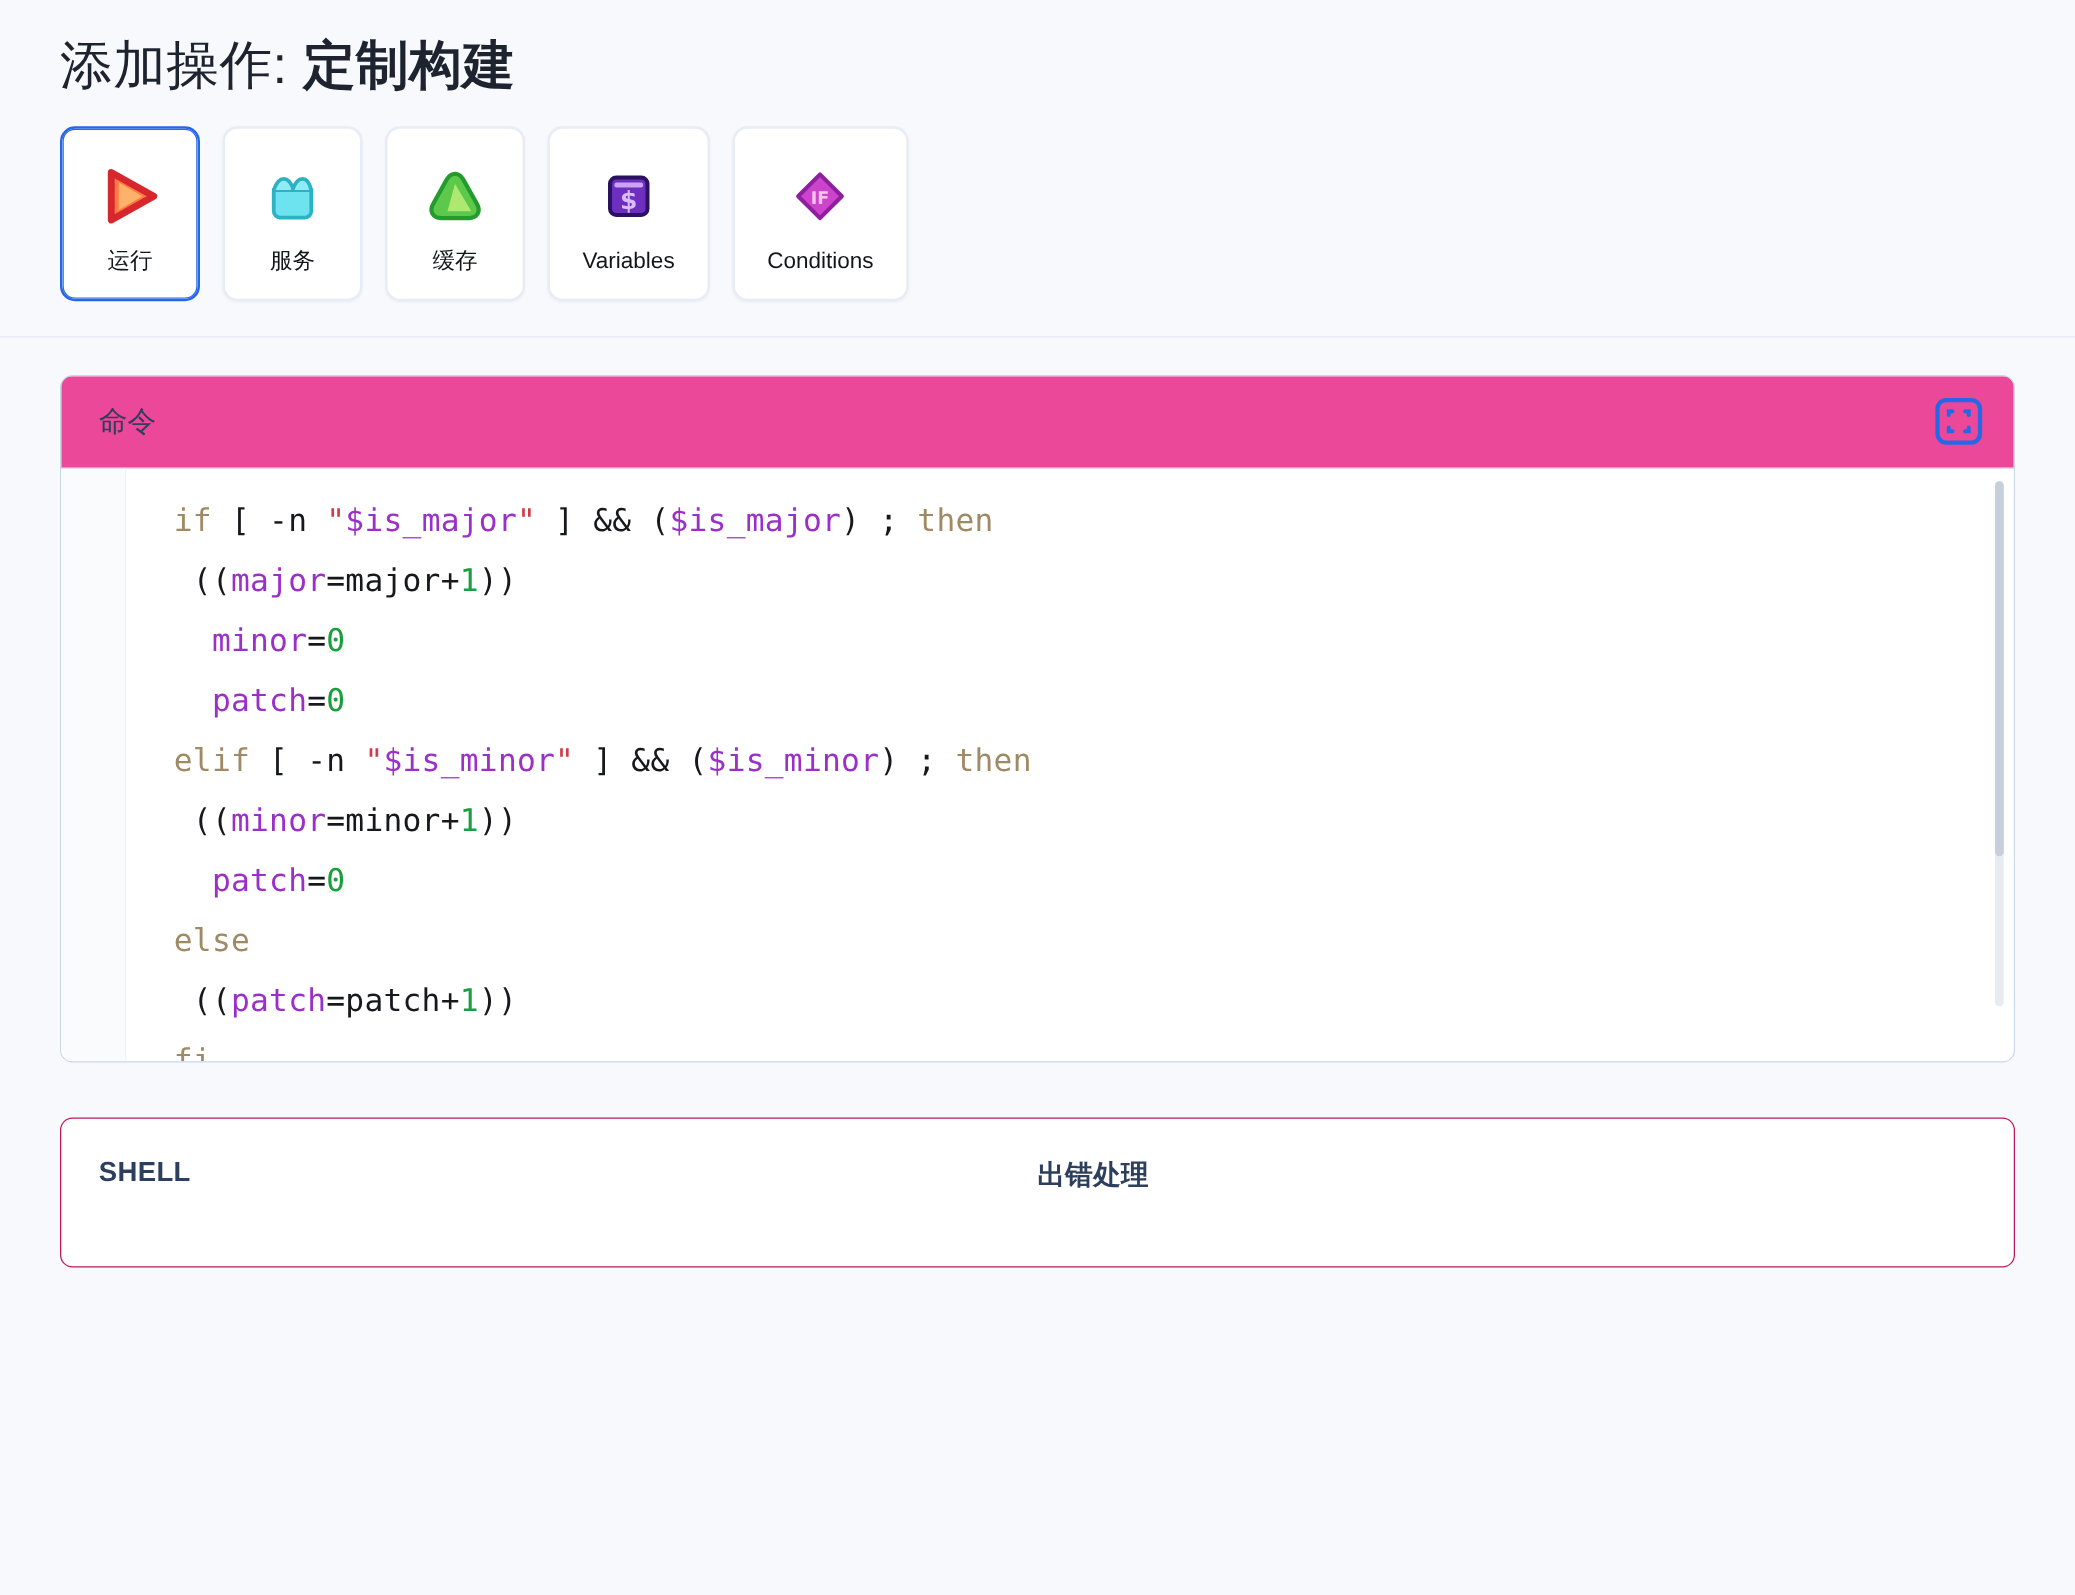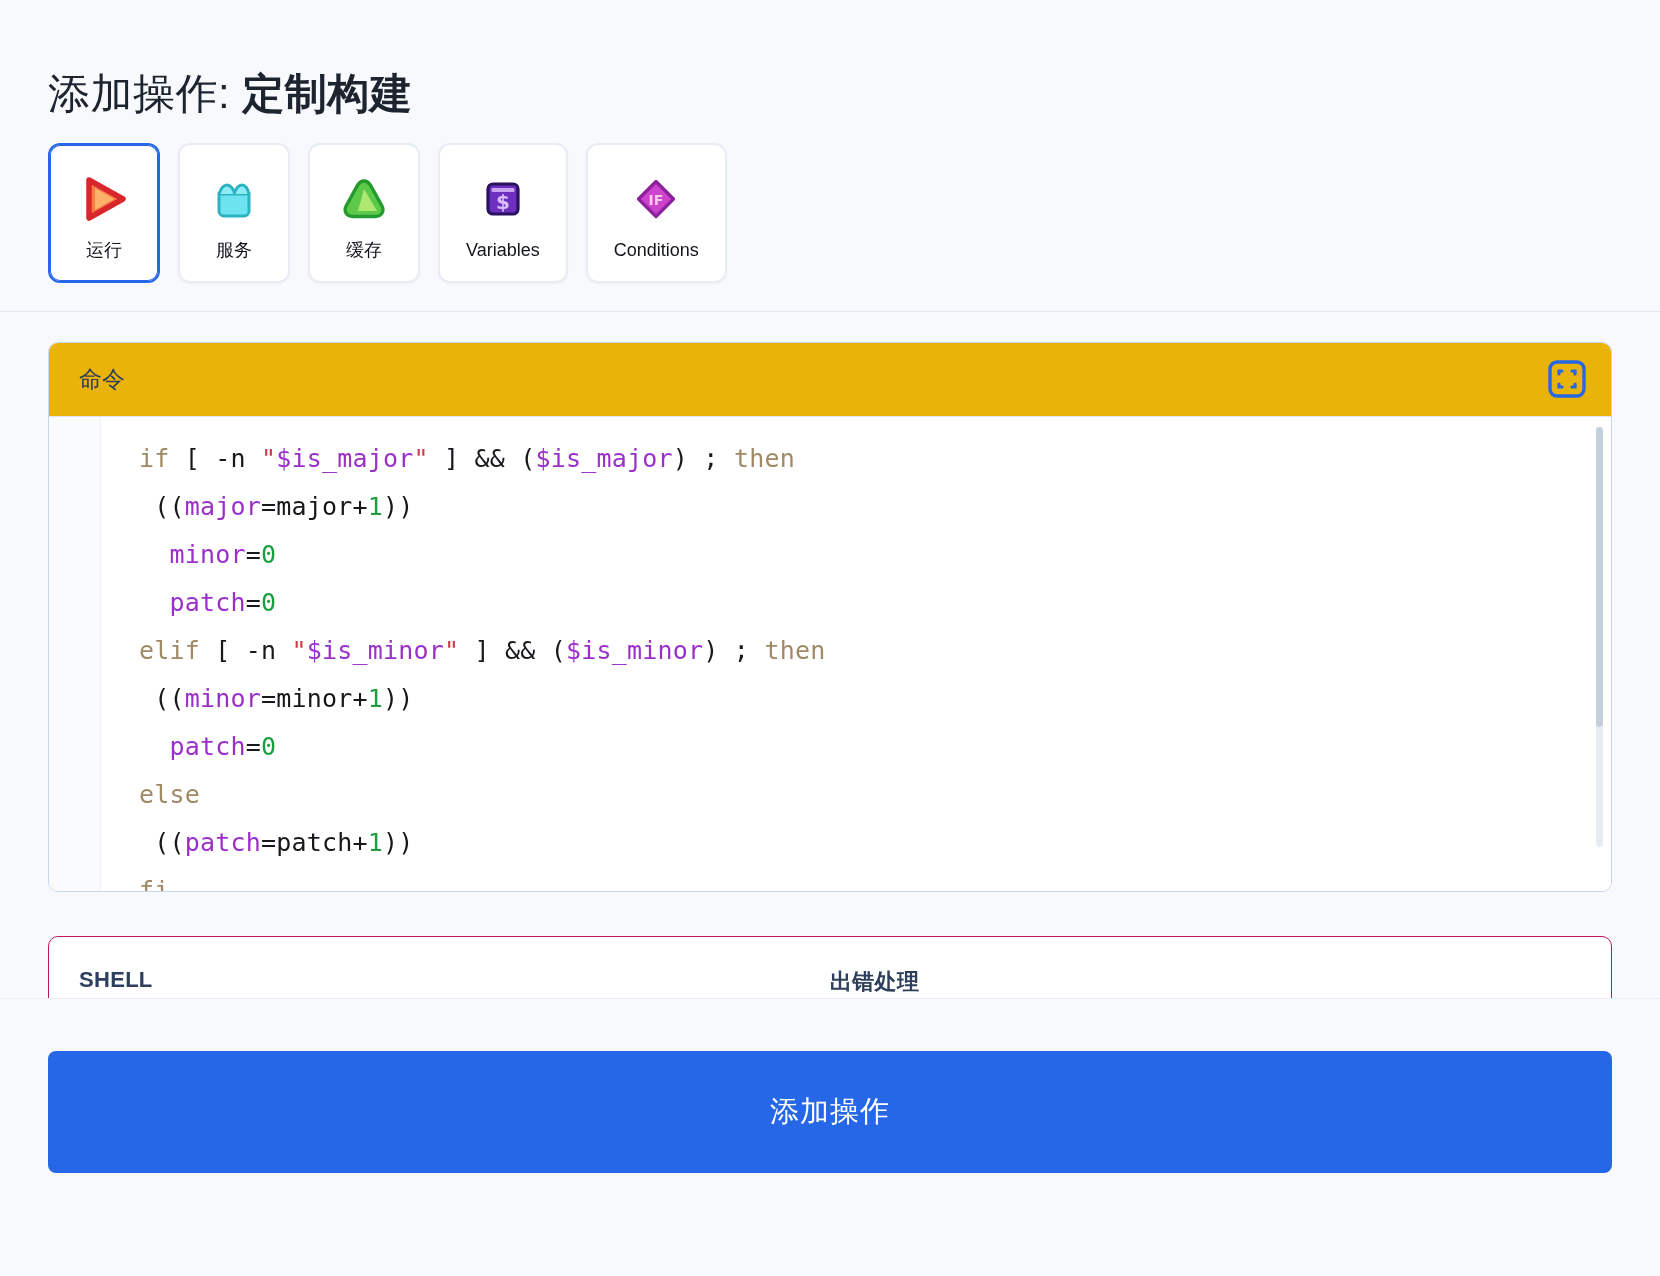--- a/index.html
+++ b/index.html
@@ -16,21 +16,20 @@
     height: 1276px;
     background: #f7f9fc;
     display: flex;
     flex-direction: column;
   }
 
   
   .header {
     padding: 26px 48px 0 48px;
     background: #f7f9fc;
-    margin-top: 42px;
   }
   .page-title {
     font-size: 42px;
     line-height: 1.25;
     color: #1d2430;
     letter-spacing: 0.5px;
     white-space: nowrap;
   }
   .page-title .ttl-prefix { font-weight: 400; }
   .page-title .ttl-strong { font-weight: 700; }
@@ -87,21 +86,21 @@
     border-radius: 10px;
     overflow: hidden;
   }
   .card-head {
     height: 74px;
     display: flex;
     align-items: center;
     justify-content: space-between;
     padding: 0 22px 0 30px;
     border-bottom: 1px solid #dde6f2;
-    background: #eab308;
+    background: #ec4899;
   }
   .card-head-label {
     font-size: 23px;
     color: #2d3f5c;
     font-weight: 500;
   }
   .expand-btn {
     width: 44px; height: 44px;
     display: flex; align-items: center; justify-content: center;
     cursor: pointer;
@@ -326,17 +325,14 @@
           <div class="field-label">SHELL</div>
         </div>
         <div class="field-col">
           <div class="field-label">出错处理</div>
         </div>
       </div>
     </div>
 
   </div>
 
-  <div class="footer">
-    <button class="primary-btn">添加操作</button>
-  </div>
 
 </div>
 
 </body></html>

